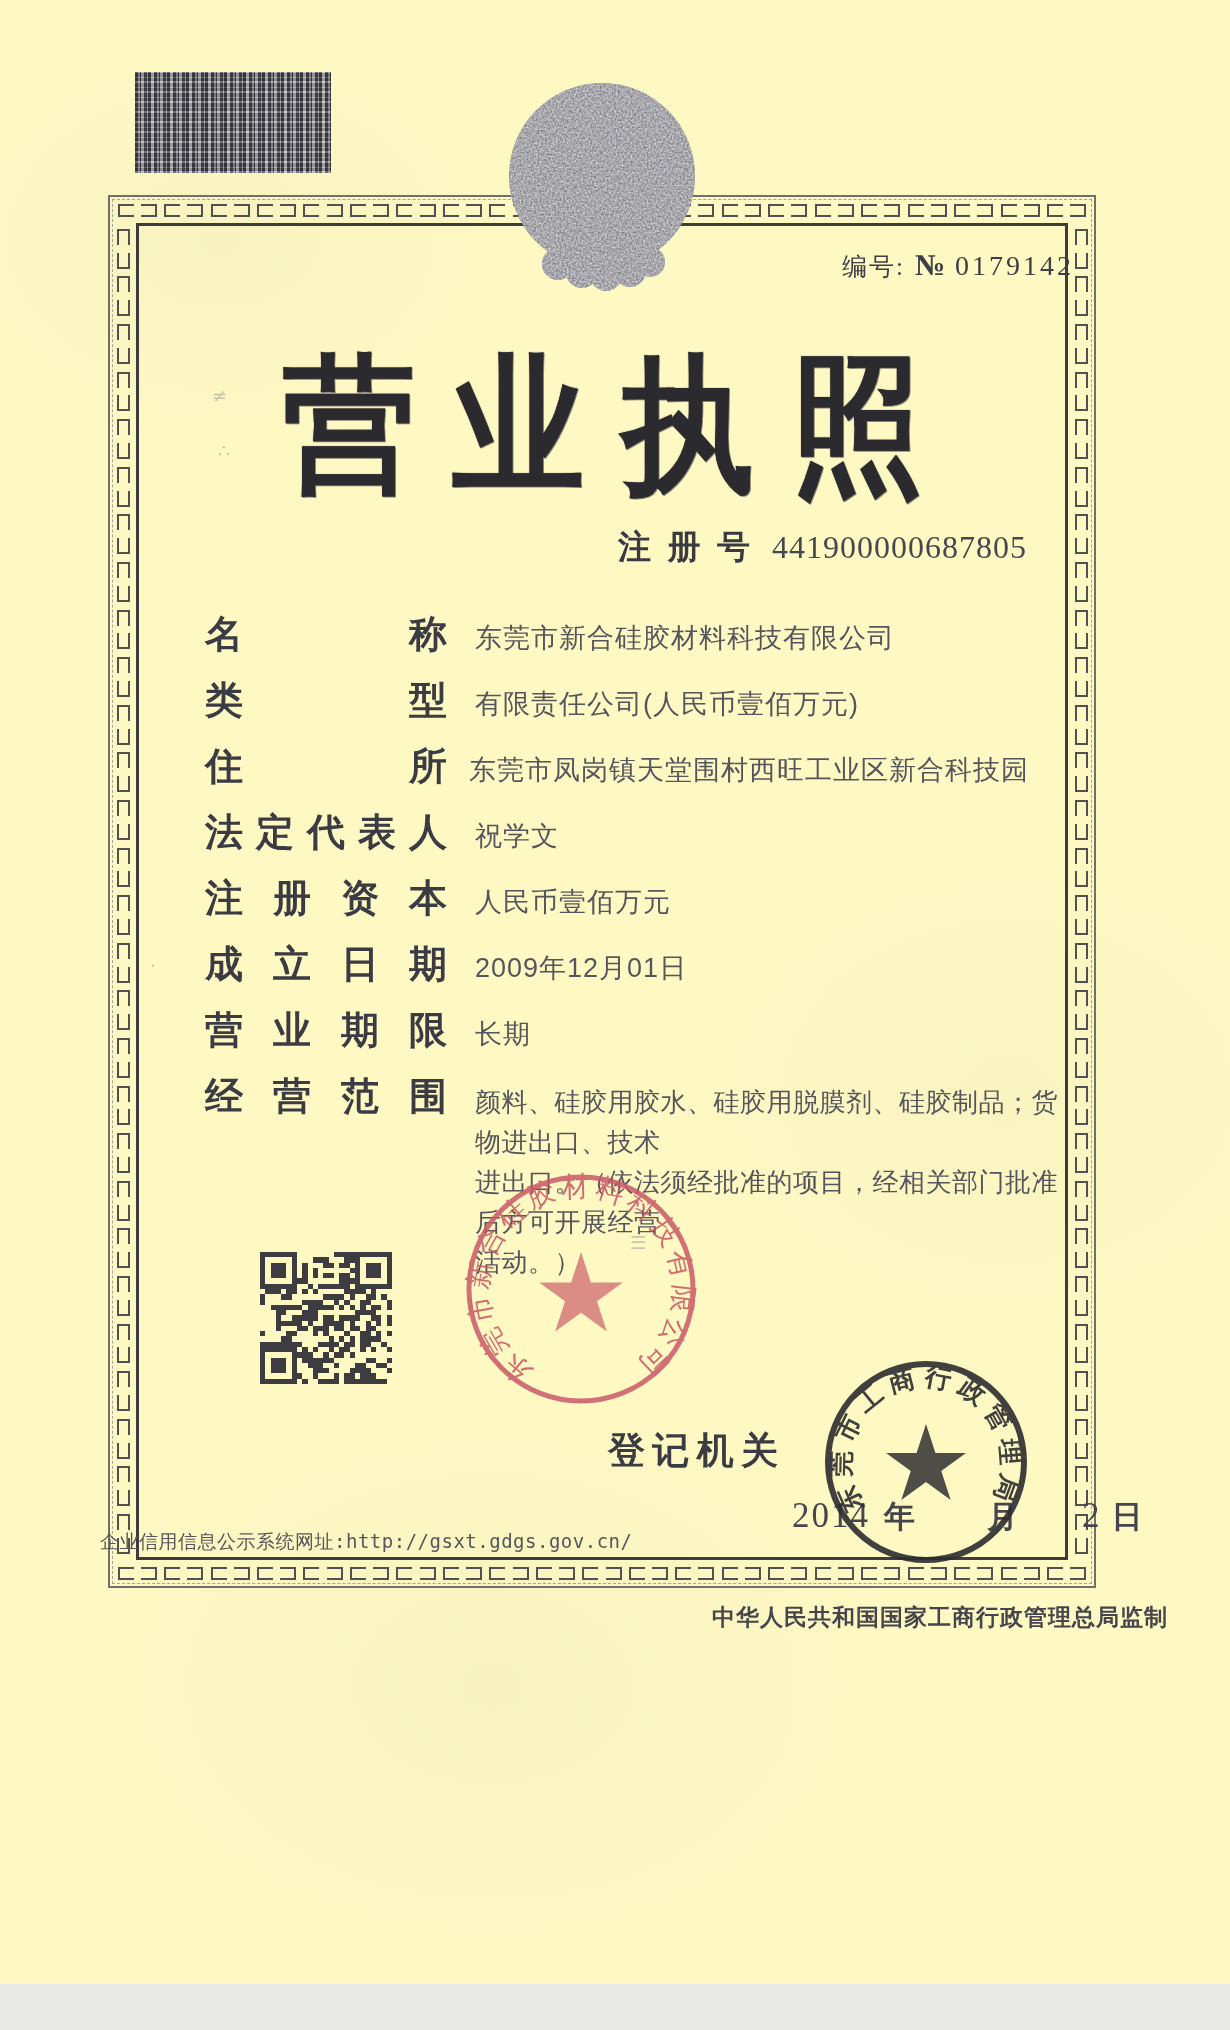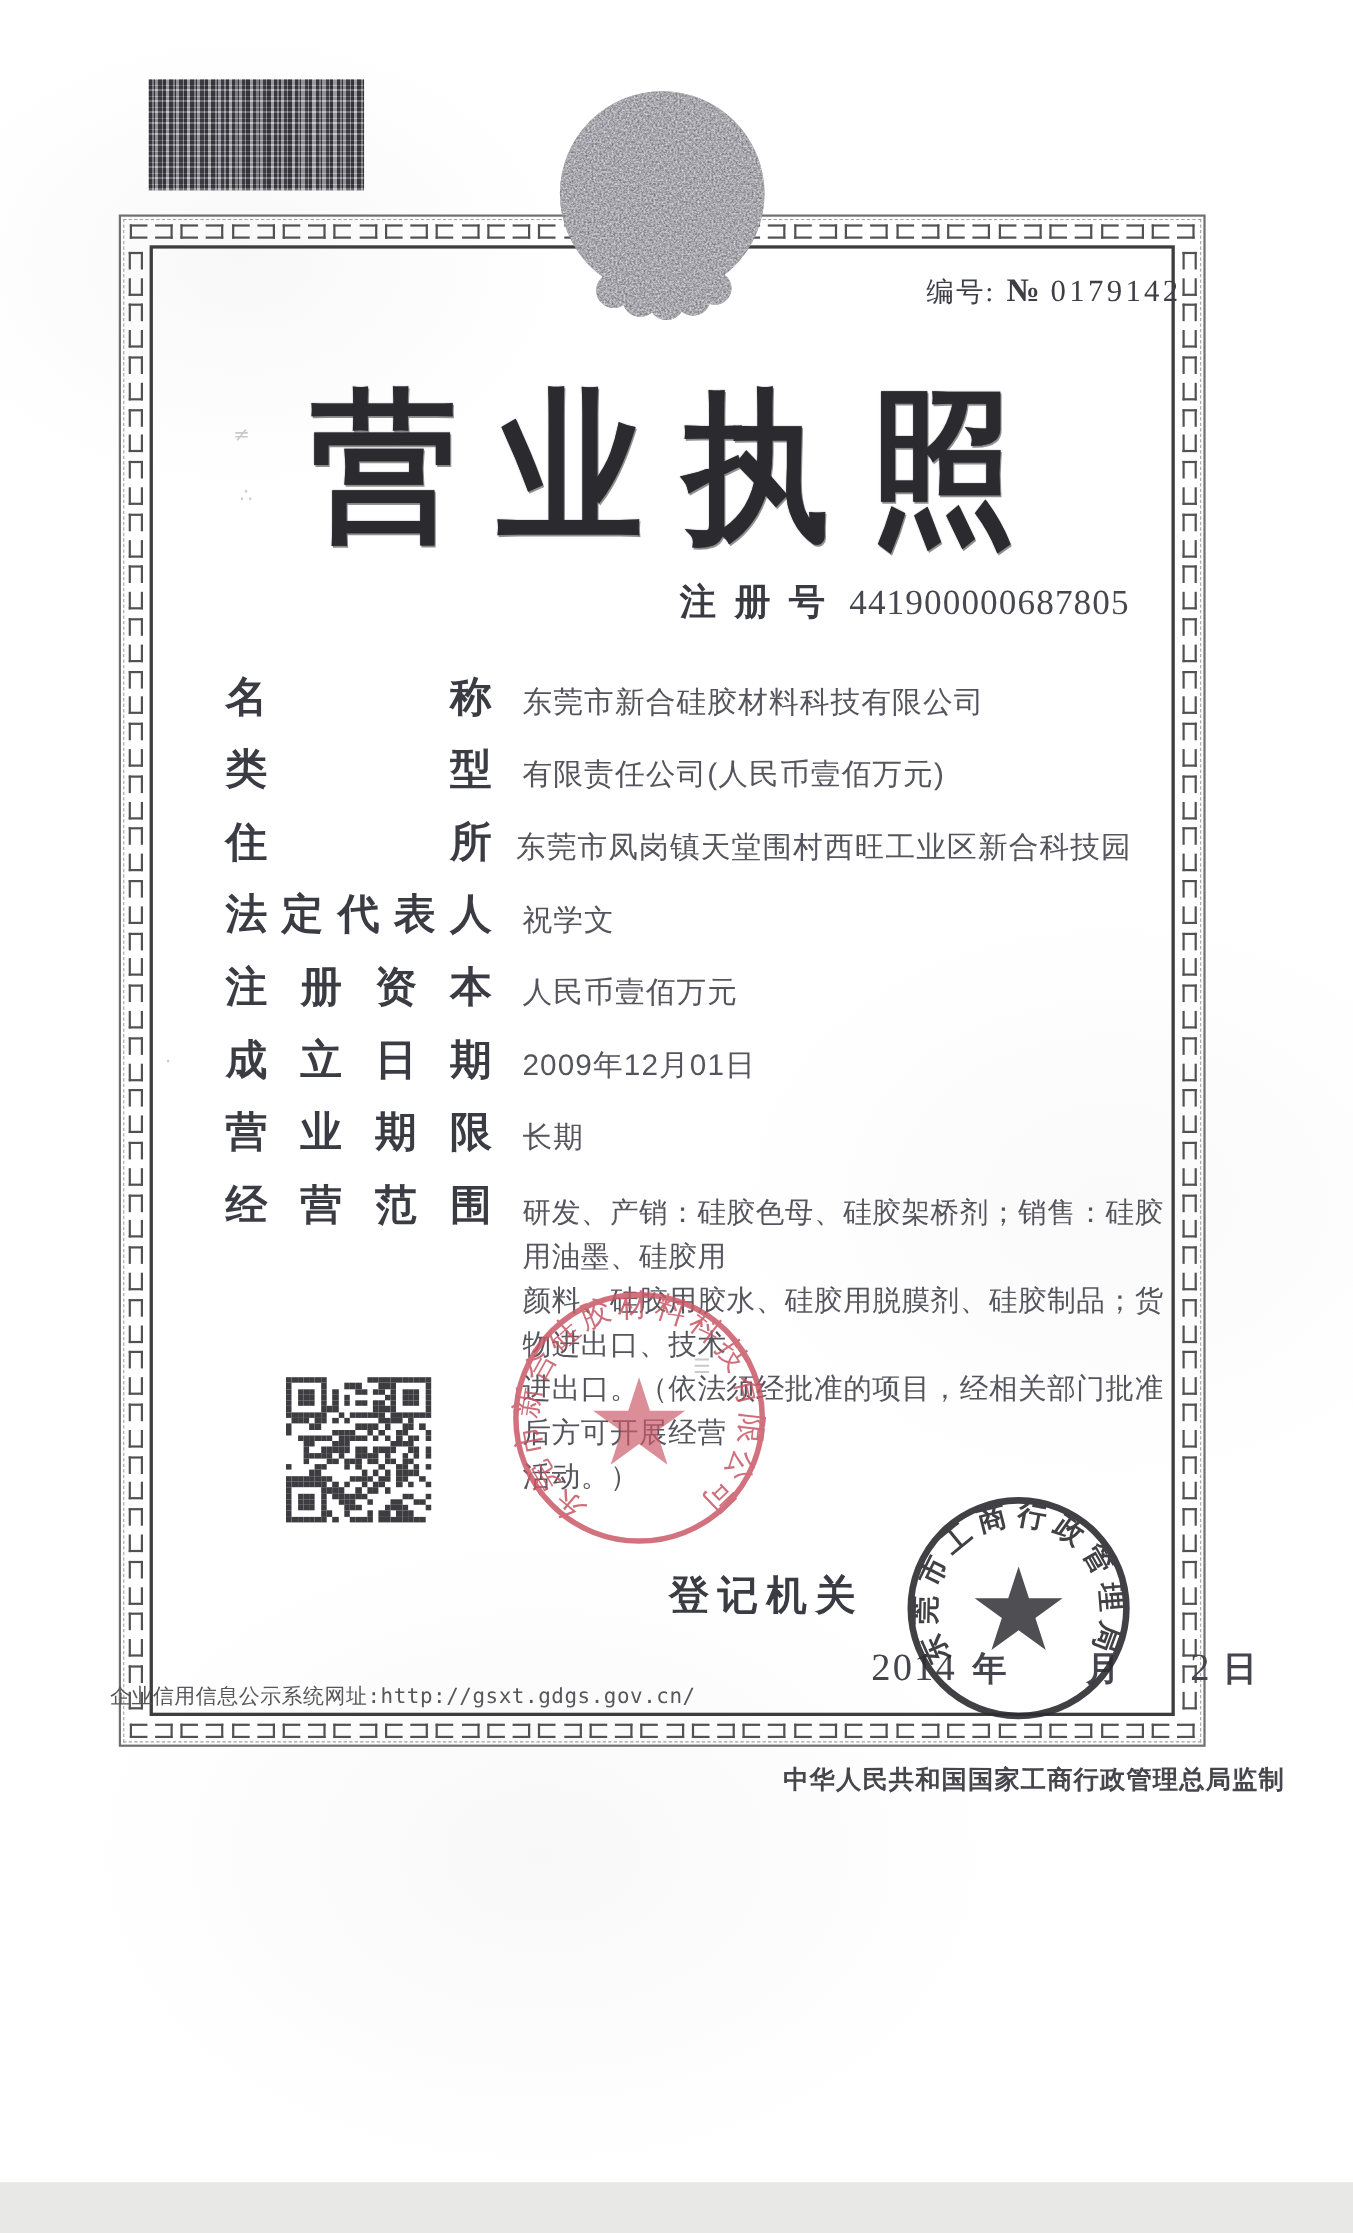--- a/index.html
+++ b/index.html
@@ -1,17 +1,17 @@
 <!DOCTYPE html>
 <html><head>
 <meta charset="utf-8">
 <style>
   html,body{margin:0;padding:0;background:#e8e8e6;}
   .page{position:relative;width:1230px;height:1984px;margin:0 auto;overflow:hidden;
-    background:#ffffff;
+    background:#fef9c3;
     font-family:"Liberation Sans", sans-serif;color:#3c3c42;}
   .page::after{content:'';position:absolute;inset:0;pointer-events:none;
     background:
       radial-gradient(420px 300px at 18% 12%, rgba(120,120,125,.05), transparent 70%),
       radial-gradient(500px 380px at 82% 55%, rgba(120,120,125,.04), transparent 70%),
       radial-gradient(600px 420px at 40% 85%, rgba(120,120,125,.05), transparent 70%);}
   .abs{position:absolute;}
 
   
   .frame{position:absolute;left:108px;top:195px;width:988px;height:1393px;
@@ -412,21 +412,20 @@
     <span class="val">长期</span>
   </div>
   <div class="row" style="top:1076px">
     <span class="lbl">
         <span>经</span>
         <span>营</span>
         <span>范</span>
         <span>围</span>
       </span>
     <span class="scope-lines">
-      <div>研发、产销：硅胶色母、硅胶架桥剂；销售：硅胶用油墨、硅胶用</div>
       <div>颜料、硅胶用胶水、硅胶用脱膜剂、硅胶制品；货物进出口、技术</div>
       <div>进出口。（依法须经批准的项目，经相关部门批准后方可开展经营</div>
       <div>活动。）</div>
     </span>
   </div>
 
   <div class="abs qr">
       <i class="on"></i>
       <i class="on"></i>
       <i class="on"></i>

